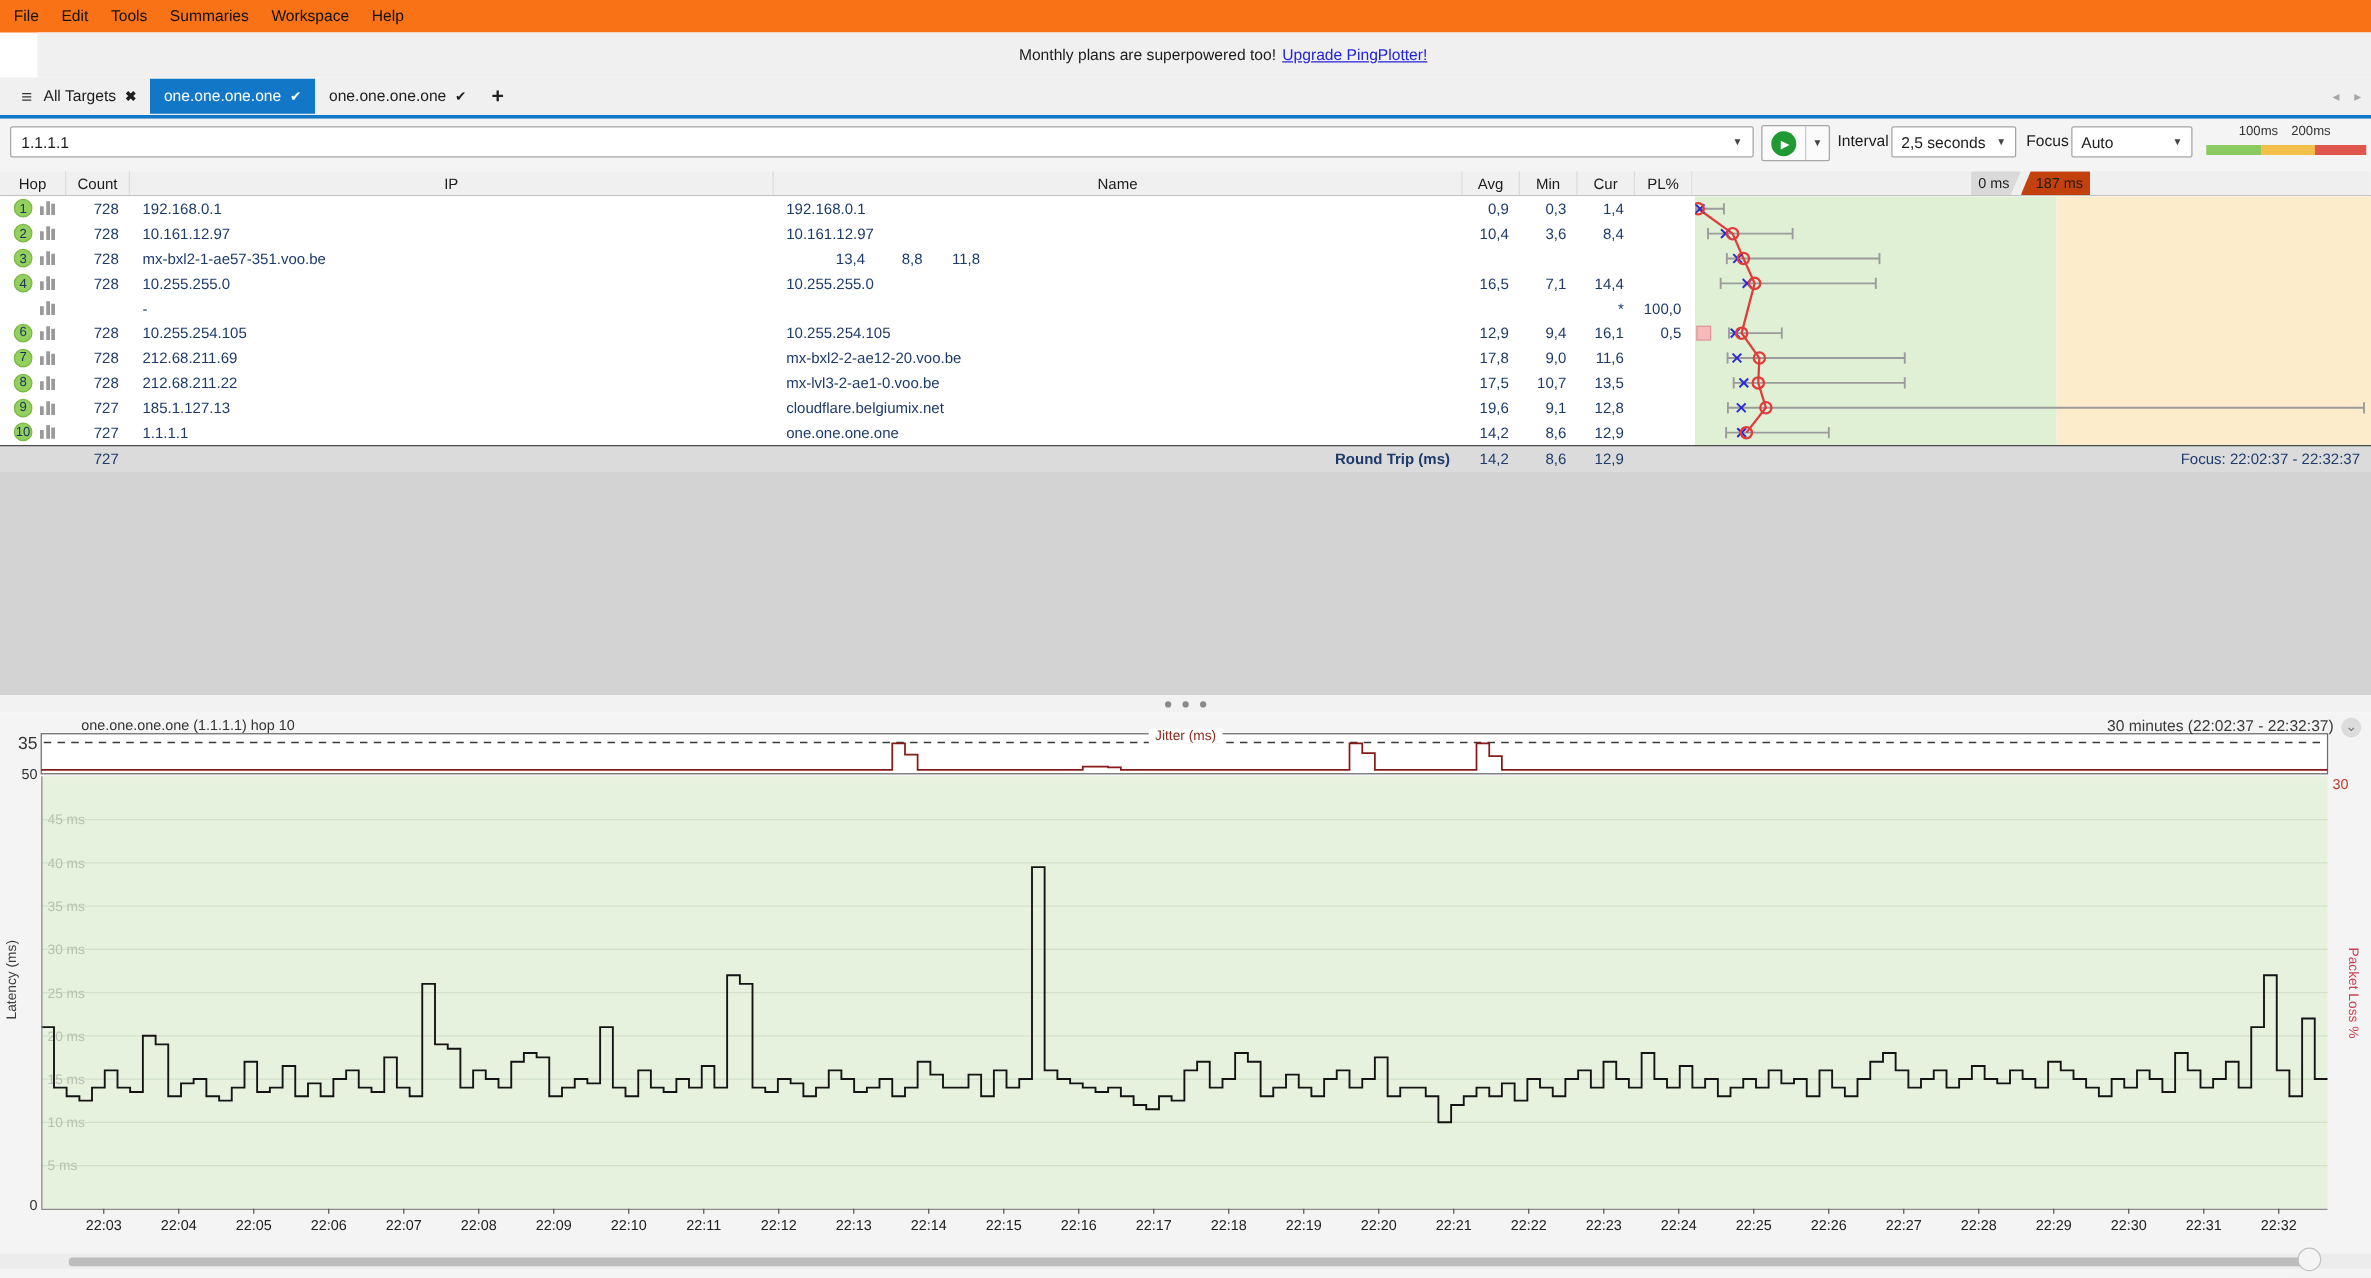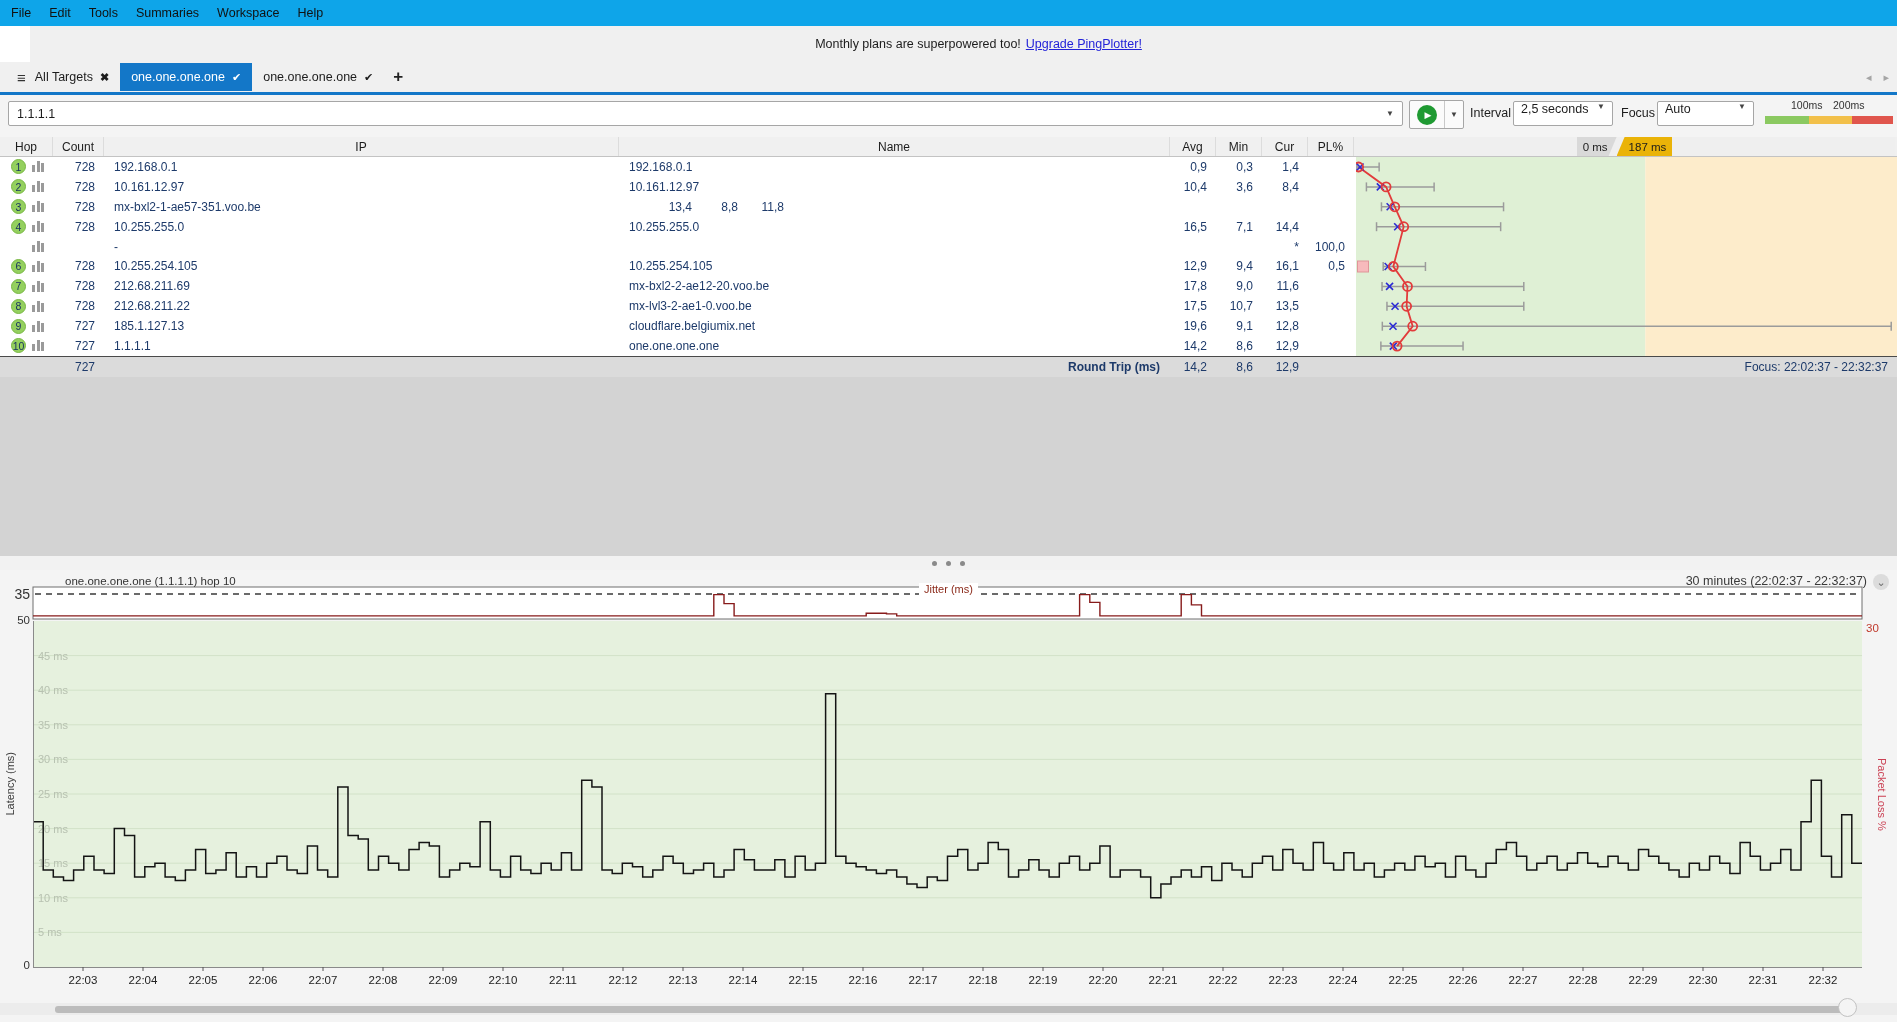--- a/index.html
+++ b/index.html
@@ -1,19 +1,19 @@
 <!DOCTYPE html>
 <html><head>
 <meta charset="utf-8">
 <style>
   html,body{margin:0;padding:0;background:#e8e8e8;}
   #app{position:relative;width:1897px;height:1022px;background:#fff;overflow:hidden;
        font-family:"Liberation Sans",sans-serif;color:#1c1c1c;}
   
-  .menubar{position:absolute;top:0;left:0;width:100%;height:26px;background:#0ea5e9;
+  .menubar{position:absolute;top:0;left:0;width:100%;height:26px;background:#f97316;
            display:flex;align-items:center;padding-left:2px;box-sizing:border-box;}
   .menubar .mi{padding:4px 9px;font-size:12.5px;color:#111;cursor:default;}
   
   .banner{position:absolute;top:26px;left:0;width:100%;height:36px;background:#f0f0f0;
           display:flex;align-items:center;justify-content:center;font-size:12.5px;gap:5px;margin-left:30px;}
   .banner a{color:#2323d8;text-decoration:underline;}
   
   .tabbar{position:absolute;top:62px;left:0;width:100%;height:33px;background:#f0f0f0;
           border-bottom:3px solid #1377c8;box-sizing:border-box;display:flex;align-items:center;padding-left:6px;}
   .tab{display:flex;align-items:center;gap:7px;height:28px;padding:0 11px;font-size:12.5px;color:#1c1c1c;}
@@ -30,39 +30,39 @@
               font-size:12.5px;padding:0 8px;box-sizing:border-box;}
   .target-box .caret{margin-left:auto;font-size:8px;color:#444;}
   .play-group{position:absolute;left:1409px;top:5px;width:53px;height:27px;border:1px solid #a6a6a6;
               border-radius:2px;background:#fbfbfb;display:flex;align-items:center;}
   .play-circle{width:20px;height:20px;border-radius:50%;background:#1f9a32;color:#fff;display:flex;
                align-items:center;justify-content:center;font-size:9px;margin-left:7px;padding-left:2px;box-sizing:border-box;}
   .play-sep{width:1px;height:100%;background:#c9c9c9;margin-left:7px;}
   .play-caret{flex:1;text-align:center;font-size:8px;color:#444;}
   .tool-label{position:absolute;top:11px;font-size:12.5px;color:#1c1c1c;}
   .tool-select{position:absolute;top:6px;height:25px;background:#fff;border:1px solid #a6a6a6;border-radius:2px;
-               display:flex;font-size:12.5px;padding:0 7px;box-sizing:border-box;}
+               display:flex;align-items:center;font-size:12.5px;padding:0 7px;box-sizing:border-box;}
   .tool-select .caret{margin-left:auto;font-size:8px;color:#444;}
   .legend{position:absolute;left:1765px;top:4px;width:128px;height:30px;}
   .legend .l100{position:absolute;left:26px;top:0;font-size:10.5px;color:#333;}
   .legend .l200{position:absolute;left:68px;top:0;font-size:10.5px;color:#333;}
   .legend .bar{position:absolute;left:0;top:17px;width:128px;height:8px;display:flex;}
   .legend .seg-g{width:44px;background:#8bc961;}
   .legend .seg-y{width:43px;background:#f2c04a;}
   .legend .seg-r{width:41px;background:#e0564d;}
   
   .thead{position:absolute;top:137px;left:0;width:1897px;height:20px;background:#f0f0f0;
          border-bottom:1px solid #c3c3c3;display:flex;font-size:12px;color:#1c1c1c;box-sizing:border-box;}
   .th{display:flex;align-items:center;justify-content:center;border-right:1px solid #dcdcdc;box-sizing:border-box;height:100%;}
   .c-hop{width:53px;}.c-count{width:51px;}.c-ip{width:515px;}.c-name{width:551px;}
   .c-avg{width:46px;}.c-min{width:46px;}.c-cur{width:46px;}.c-pl{width:46px;}
   .c-graphhdr{width:541px;display:flex;align-items:stretch;background:#efefef;border-right:none;padding:0;}
   .lt-left{background:#d9d9d9;padding:0 9px 0 6px;display:flex;align-items:center;font-size:11.5px;
            clip-path:polygon(0 0,100% 0,calc(100% - 8px) 100%,0 100%);}
-  .lt-right{background:#eab308;padding:0 6px 0 12px;display:flex;align-items:center;font-size:11.5px;
+  .lt-right{background:#c2410c;padding:0 6px 0 12px;display:flex;align-items:center;font-size:11.5px;
             clip-path:polygon(8px 0,100% 0,100% 100%,0 100%);}
   .lt-center{flex:1;display:flex;align-items:center;justify-content:center;font-size:12px;}
   .tbody{position:absolute;top:157px;left:0;width:1897px;height:199px;background:#fff;}
   .trow{display:flex;height:19.9px;font-size:12px;color:#1d3a6a;align-items:center;}
   .td{box-sizing:border-box;height:100%;display:flex;align-items:center;}
   .td.num{justify-content:flex-end;padding-right:9px;}
   .td.c-ip,.td.c-name{padding-left:10px;}
   .td.c-hop{justify-content:flex-start;padding-left:11px;gap:6px;}
   .hopnum{width:15px;height:15px;border-radius:50%;background:#94d05e;border:1px solid #79b844;
           color:#17315f;font-size:10.5px;display:flex;align-items:center;justify-content:center;box-sizing:border-box;}

